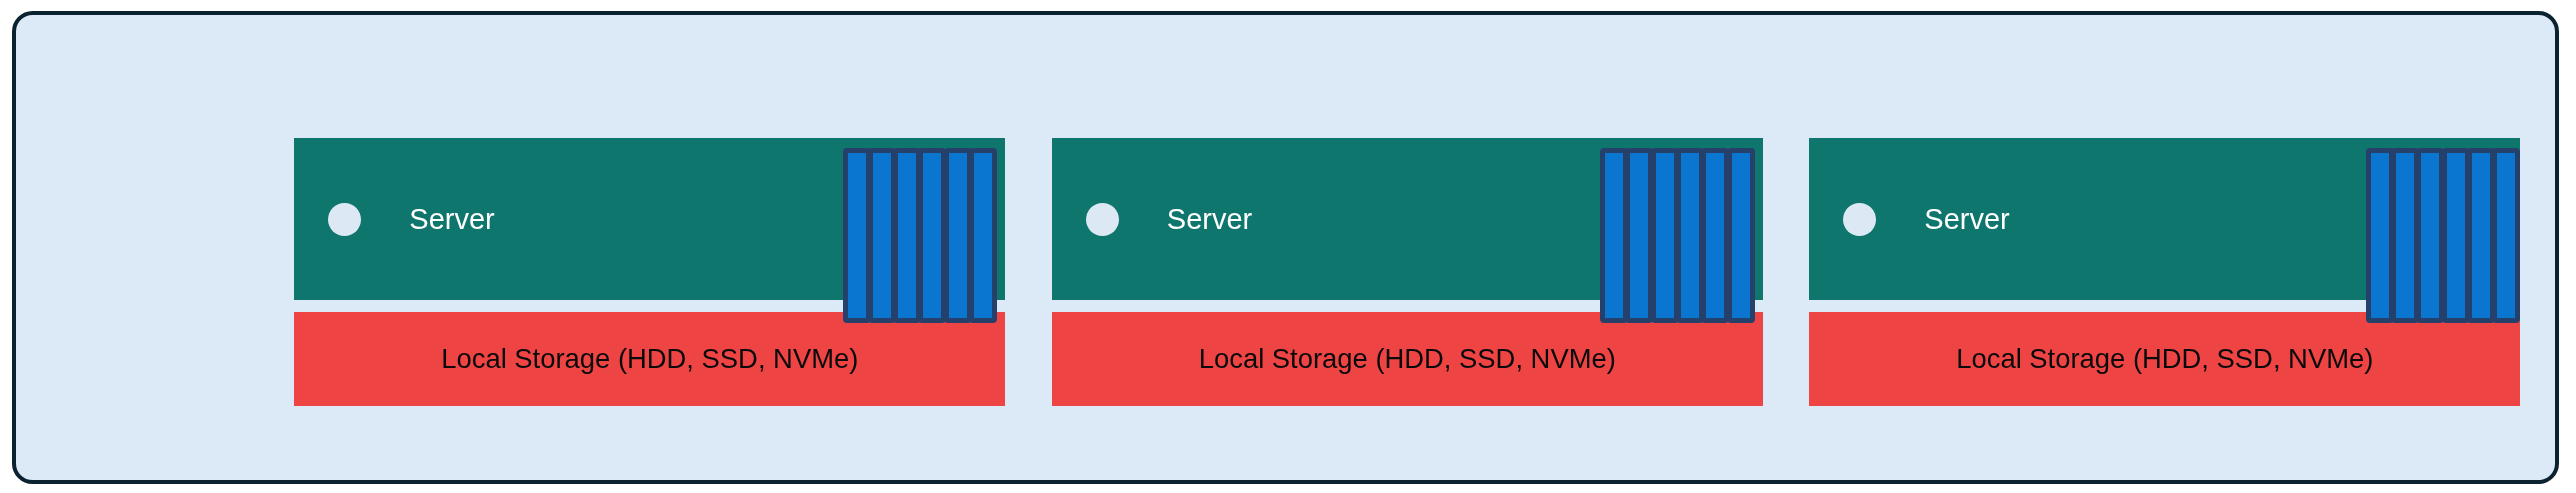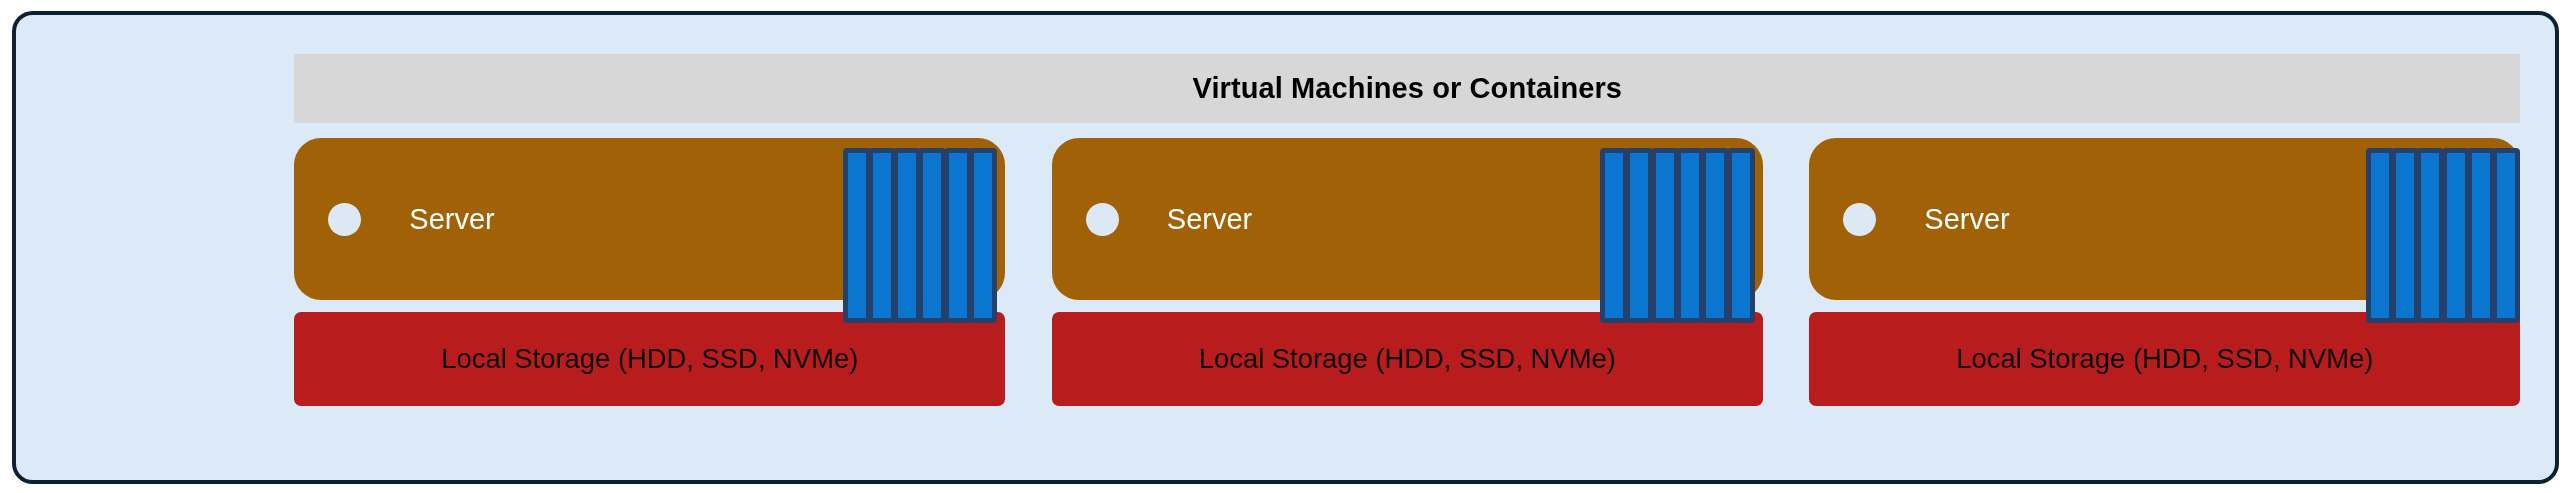--- a/index.html
+++ b/index.html
@@ -78,24 +78,23 @@
   }
   .node-column {
     width: 711px;
     display: flex;
     flex-direction: column;
   }
 
   .server-box {
     position: relative;
     height: 162px;
-    background: #a16207;
+    background: #0f766e;
     display: flex;
     align-items: center;
-    border-radius: 27px;
   }
   .server-led {
     width: 33px;
     height: 33px;
     border-radius: 50%;
     background: #dce9f5;
     margin-left: 34px;
     flex: none;
   }
   .server-label {
@@ -125,42 +124,38 @@
     background: #0b76d0;
     border: 5.5px solid #26406c;
     border-radius: 4.1px;
     margin-right: -2.7px;
   }
   .disk:last-child { margin-right: 0; }
 
   .storage-band {
     margin-top: 11.7px;
     height: 94px;
-    background: #b91c1c;
+    background: #ef4444;
     display: flex;
     align-items: center;
     justify-content: center;
-    border-radius: 7px;
   }
   .storage-label {
     font-size: 27.4px;
     color: #0a0a0a;
   }
 </style>
 </head>
 <body>
 
 <div id="diagram-root">
 
   <div class="cluster-frame">
 
 
-    <div class="vm-band">
-      <span class="vm-band-label">Virtual Machines or Containers</span>
-    </div>
 
     <div class="nodes-row">
 
       <div class="node-column">
         <div class="server-box">
           <span class="server-led"></span>
           <span class="server-label">Server</span>
           <span class="disk-bay">
             <span class="disk"></span>
             <span class="disk"></span>

